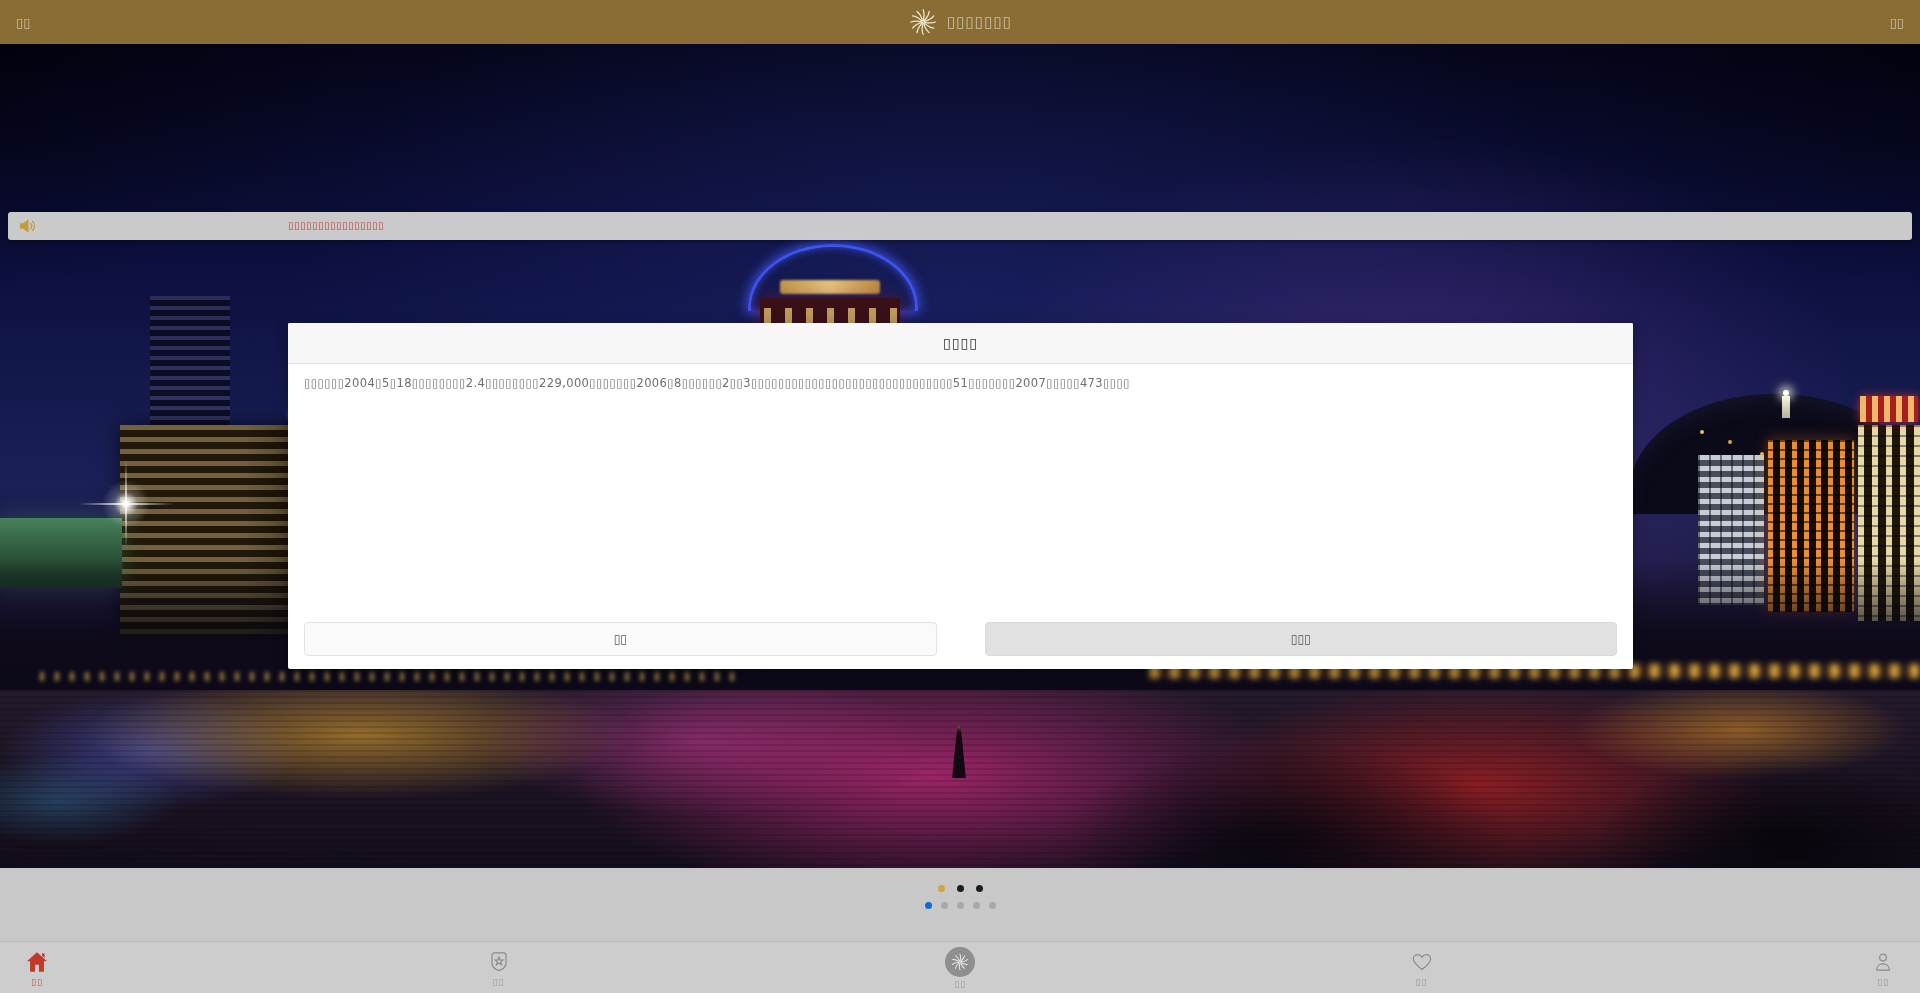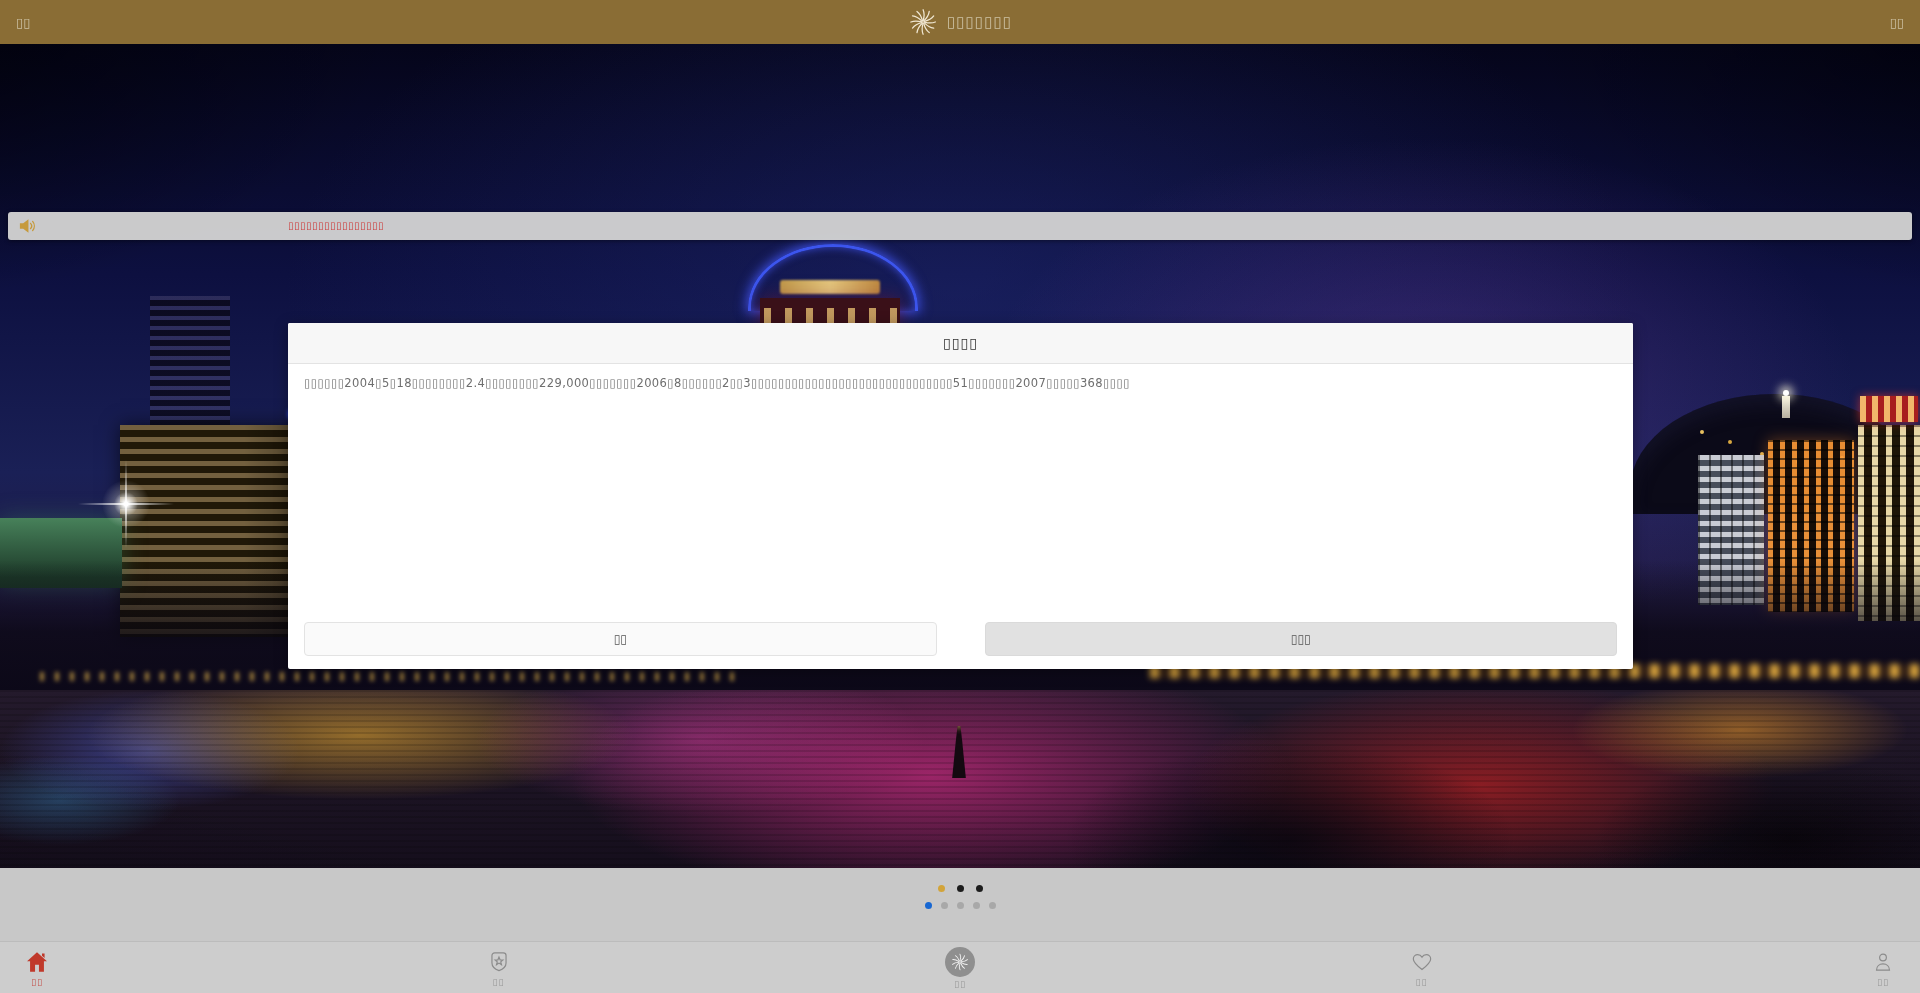--- a/index.html
+++ b/index.html
@@ -285,21 +285,21 @@
     <path d="M2 5 h3.5 L11 1 v14 L5.5 11 H2 z" fill="#c69a3c"></path>
     <path d="M13.2 5.2 a4.2 4.2 0 0 1 0 5.6 M15.4 3.2 a7.4 7.4 0 0 1 0 9.6" stroke="#c69a3c" fill="none" stroke-width="1.4" stroke-linecap="round"></path>
   </svg>
   <span class="notice-text">▯▯▯▯▯▯▯▯▯▯▯▯▯▯▯▯</span>
 </div>
 
 <div class="modal">
   <div class="modal-header">
     <span class="modal-title">▯▯▯▯</span>
   </div>
-  <div class="modal-body">▯▯▯▯▯▯2004▯5▯18▯▯▯▯▯▯▯▯2.4▯▯▯▯▯▯▯▯229,000▯▯▯▯▯▯▯2006▯8▯▯▯▯▯▯2▯▯3▯▯▯▯▯▯▯▯▯▯▯▯▯▯▯▯▯▯▯▯▯▯▯▯▯▯▯▯▯▯51▯▯▯▯▯▯▯2007▯▯▯▯▯368▯▯▯▯</div>
+  <div class="modal-body">▯▯▯▯▯▯2004▯5▯18▯▯▯▯▯▯▯▯2.4▯▯▯▯▯▯▯▯229,000▯▯▯▯▯▯▯2006▯8▯▯▯▯▯▯2▯▯3▯▯▯▯▯▯▯▯▯▯▯▯▯▯▯▯▯▯▯▯▯▯▯▯▯▯▯▯▯▯51▯▯▯▯▯▯▯2007▯▯▯▯▯473▯▯▯▯</div>
   <div class="modal-footer">
     <button class="modal-btn btn-confirm">▯▯</button>
     <button class="modal-btn btn-dismiss">▯▯▯</button>
   </div>
 </div>
 
 <div class="carousel-band">
   <div class="dot-row pager">
       <span class="dot" style="background: rgb(210, 164, 58);"></span>
       <span class="dot" style="background: rgb(28, 28, 28);"></span>

